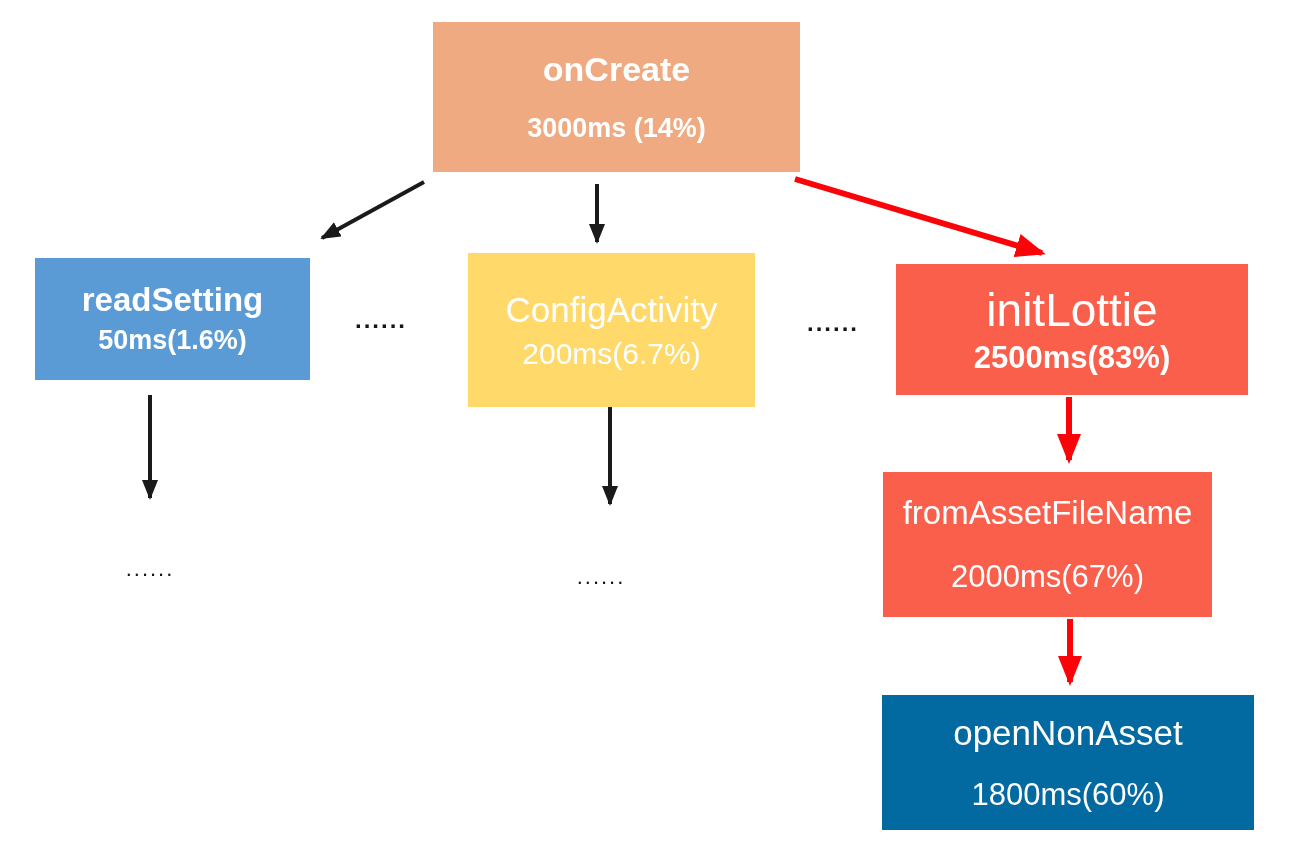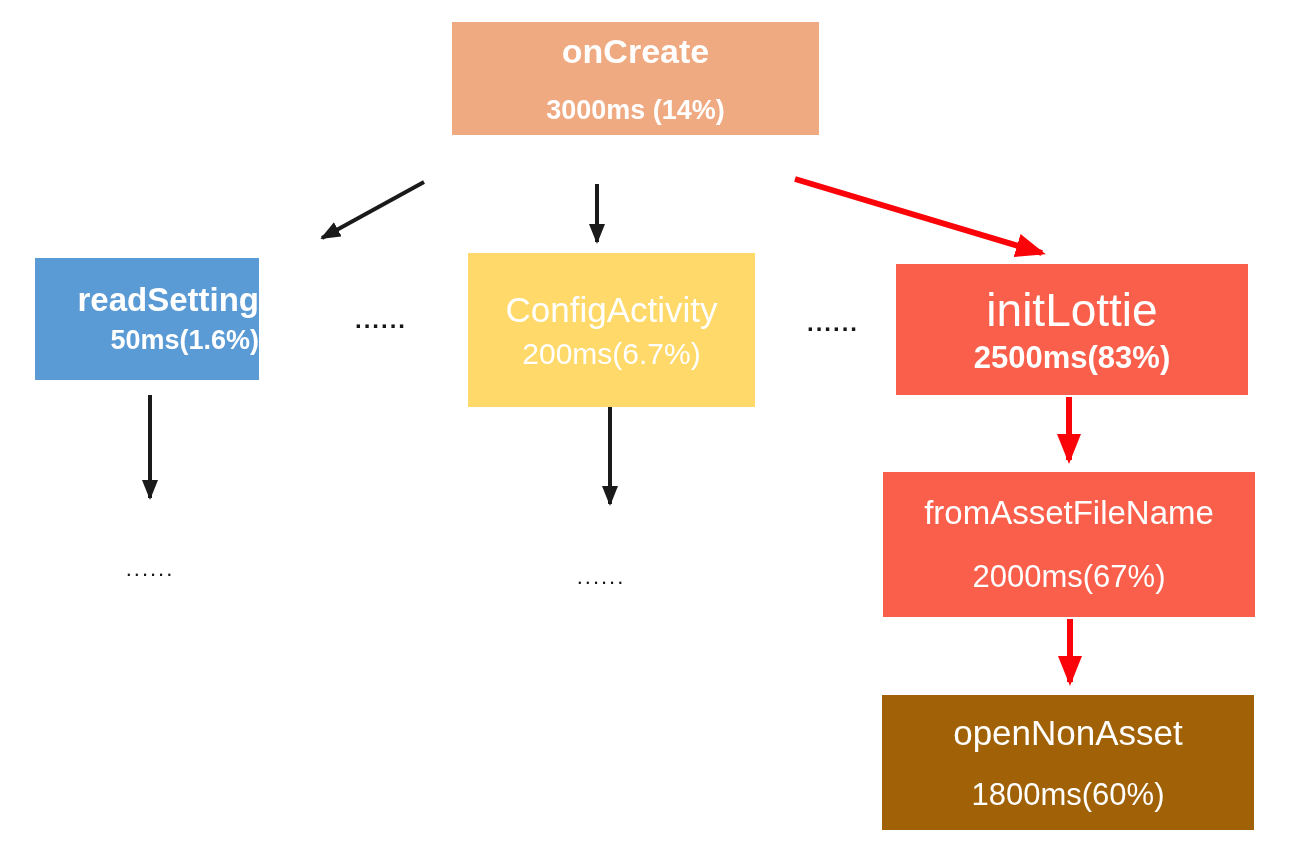--- a/index.html
+++ b/index.html
@@ -29,41 +29,41 @@
     align-items: center;
     justify-content: center;
     text-align: center;
     color: #ffffff;
     line-height: 1.18;
   }
   .node .node-label { white-space: nowrap; }
   .node .node-metric { white-space: nowrap; }
 
   
-  .node-oncreate { left: 452px; top: 22px; width: 367px; height: 113px; gap: 24px; }
+  .node-oncreate { left: 433px; top: 22px; width: 367px; height: 150px; gap: 24px; }
   .node-oncreate .node-label  { font-size: 34px; font-weight: 700; }
   .node-oncreate .node-metric { font-size: 27px; font-weight: 700; }
 
   
-  .node-readsetting { left: 35px; top: 258px; width: 224px; height: 122px; gap: 5px; align-items: flex-end; }
+  .node-readsetting { left: 35px; top: 258px; width: 275px; height: 122px; gap: 5px; }
   .node-readsetting .node-label  { font-size: 33px; font-weight: 700; }
   .node-readsetting .node-metric { font-size: 27px; font-weight: 700; }
 
   
   .node-configactivity { left: 468px; top: 253px; width: 287px; height: 154px; gap: 6px; }
   .node-configactivity .node-label  { font-size: 35px; font-weight: 400; }
   .node-configactivity .node-metric { font-size: 30px; font-weight: 400; }
 
   
   .node-initlottie { left: 896px; top: 264px; width: 352px; height: 131px; gap: 3px; }
   .node-initlottie .node-label  { font-size: 46px; font-weight: 400; }
   .node-initlottie .node-metric { font-size: 31px; font-weight: 700; }
 
   
-  .node-fromassetfilename { left: 883px; top: 472px; width: 372px; height: 145px; gap: 26px; }
+  .node-fromassetfilename { left: 883px; top: 472px; width: 329px; height: 145px; gap: 26px; }
   .node-fromassetfilename .node-label  { font-size: 33px; font-weight: 400; }
   .node-fromassetfilename .node-metric { font-size: 31px; font-weight: 400; }
 
   
   .node-opennonasset { left: 882px; top: 695px; width: 372px; height: 135px; gap: 24px; }
   .node-opennonasset .node-label  { font-size: 35px; font-weight: 400; }
   .node-opennonasset .node-metric { font-size: 31px; font-weight: 400; text-align: right; }
 
   .ellipsis {
     position: absolute;
@@ -124,21 +124,21 @@
   <div class="node node-initlottie" style="background-color: rgb(250, 95, 75);">
     <span class="node-label">initLottie</span>
     <span class="node-metric">2500ms(83%)</span>
   </div>
 
   <div class="node node-fromassetfilename" style="background-color: rgb(250, 95, 75);">
     <span class="node-label">fromAssetFileName</span>
     <span class="node-metric">2000ms(67%)</span>
   </div>
 
-  <div class="node node-opennonasset" style="background-color: #a16207;">
+  <div class="node node-opennonasset" style="background-color: #0369a1;">
     <span class="node-label">openNonAsset</span>
     <span class="node-metric">1800ms(60%)</span>
   </div>
 
   <span class="ellipsis ellipsis-strong" style="left:381px; top:320px;">......</span>
 
   <span class="ellipsis ellipsis-strong" style="left:833px; top:323px;">......</span>
 
   <span class="ellipsis ellipsis-light" style="left:150px; top:569px;">......</span>
 

